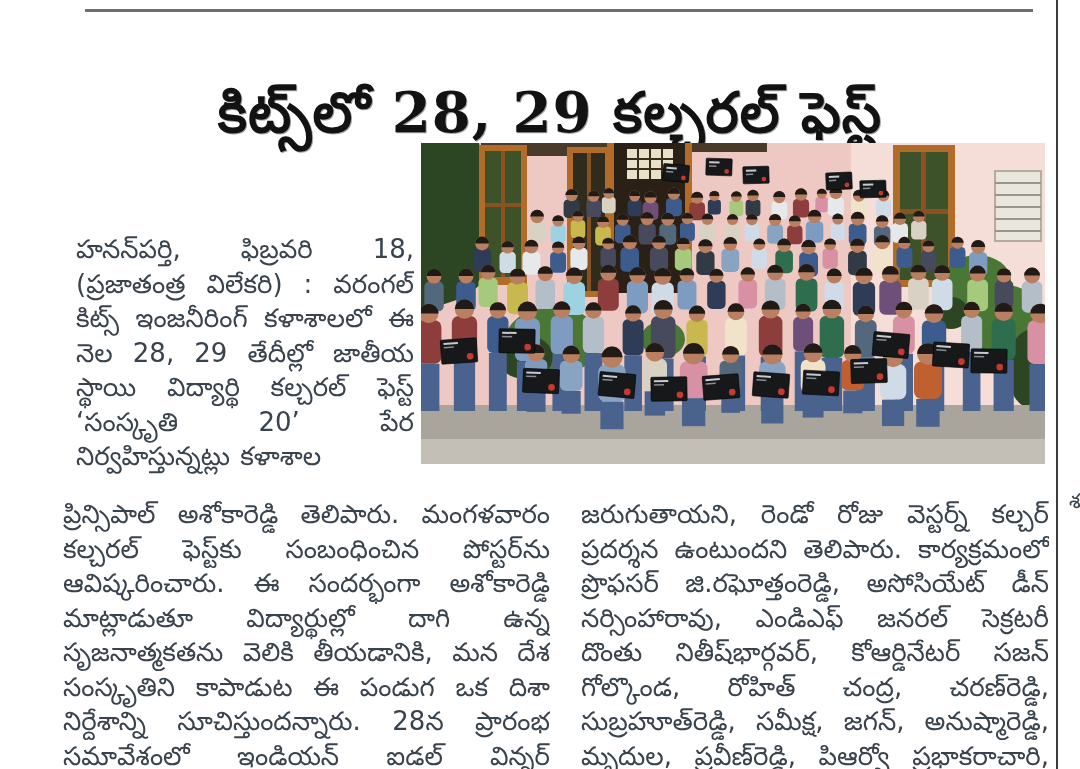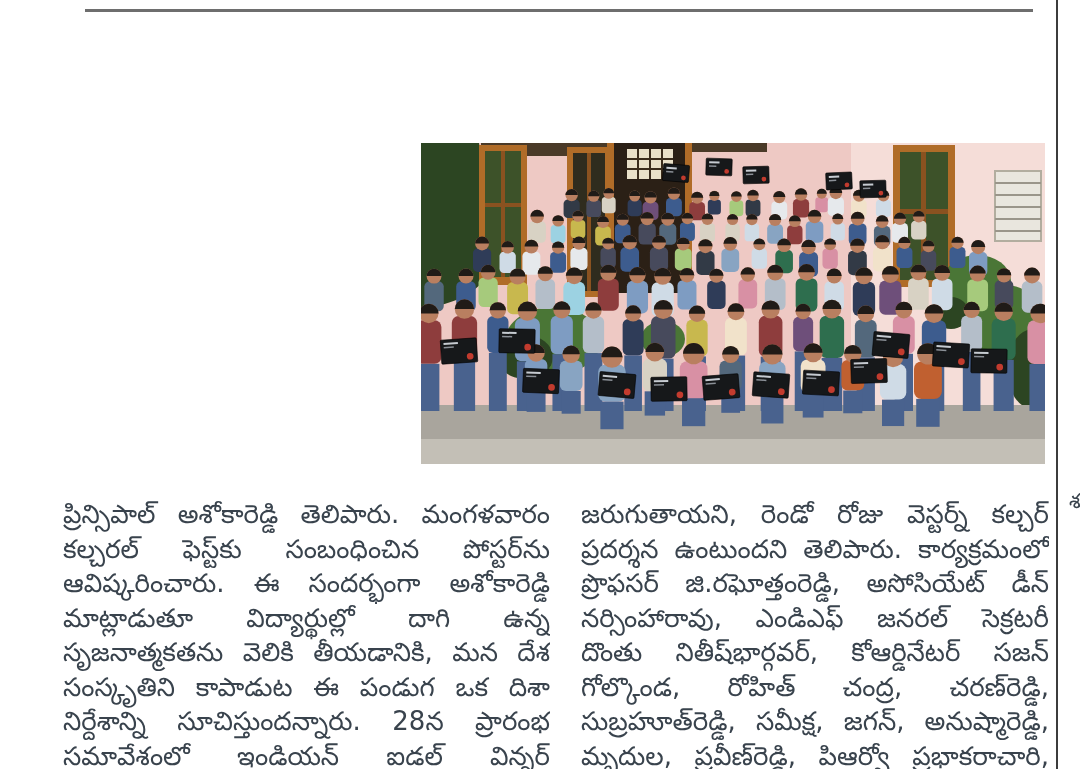--- a/index.html
+++ b/index.html
@@ -50,20 +50,21 @@
     overflow:hidden;white-space:nowrap;
   }
 </style>
 </head>
 <body>
 
 <div class="page">
 
   <div class="top-rule"></div>
 
+  <h1 class="headline">కిట్స్‌లో 28, 29 కల్చరల్ ఫెస్ట్</h1>
 
   <figure class="photo-frame" aria-label="Students and faculty posing with Samskruthi 20 cultural fest posters in front of the pink KITS Warangal college building" style="--p-wall: #eec9c4; --p-wall-light: #f5ddd8; --p-frame: #b06c28; --p-frame-dark: #8a5220; --p-glass-dark: #2f2c1e; --p-glass-green: #3d5229; --p-foliage: #4a7636; --p-foliage-dark: #2c4522; --p-doorway: #2b2016; --p-transom: #e9e0c8; --p-eave: #4a3a28; --p-floor: #a9a59d; --p-floor-light: #c3bfb6; --p-poster: #16181a; --p-poster-mark: #c6cbd1; --p-poster-logo: #c23b2e; --p-jeans: #49628e; --p-skin: #b97f60; --p-hair: #201b17;">
     <svg viewBox="0 0 624 321" preserveAspectRatio="none">
       <g>
         <rect x="0" y="0" width="624" height="321" style="fill:var(--p-wall)"></rect>
         <rect x="430" y="0" width="194" height="321" style="fill:var(--p-wall-light)"></rect>
 
         <path d="M0,0 H58 C66,40 60,90 68,128 C58,150 36,160 0,166 Z" style="fill:var(--p-foliage-dark)"></path>
 
         <rect x="60" y="0" width="90" height="13" style="fill:var(--p-eave)"></rect>
@@ -569,20 +570,21 @@
           <g transform="rotate(0.7 568 218)">
             <rect x="550" y="206" width="36" height="24" rx="1" fill="#16181a" stroke="#000" stroke-width="0.6"></rect>
             <rect x="553" y="209" width="14.4" height="2" fill="#c6cbd1"></rect>
             <rect x="553" y="213" width="10.080000000000002" height="1.5" fill="#8b9097"></rect>
             <circle cx="578.8" cy="224" r="3.3600000000000003" fill="#c23b2e"></circle>
           </g>
         </g>
     </svg>
   </figure>
 
+  <p class="body-col col-left-top" lang="te">హనన్‌పర్తి, ఫిబ్రవరి 18, (ప్రజాతంత్ర విలేకరి) : వరంగల్ కిట్స్ ఇంజనీరింగ్ కళాశాలలో ఈ నెల 28, 29 తేదీల్లో జాతీయ స్థాయి విద్యార్థి కల్చరల్ ఫెస్ట్ ‘సంస్కృతి 20’ పేర నిర్వహిస్తున్నట్లు కళాశాల</p>
 
   <p class="body-col col-left-bottom" lang="te">ప్రిన్సిపాల్ అశోకారెడ్డి తెలిపారు. మంగళవారం కల్చరల్ ఫెస్ట్‌కు సంబంధించిన పోస్టర్‌ను ఆవిష్కరించారు. ఈ సందర్భంగా అశోకారెడ్డి మాట్లాడుతూ విద్యార్థుల్లో దాగి ఉన్న సృజనాత్మకతను వెలికి తీయడానికి, మన దేశ సంస్కృతిని కాపాడుట ఈ పండుగ ఒక దిశా నిర్దేశాన్ని సూచిస్తుందన్నారు. 28న ప్రారంభ సమావేశంలో ఇండియన్ ఐడల్ విన్నర్ ఎల్వి.రేవంత్, డిజె మార్క్ కళల పండుగ, నైట్ షోలు</p>
 
   <p class="body-col col-right" lang="te">జరుగుతాయని, రెండో రోజు వెస్టర్న్ కల్చర్ ప్రదర్శన ఉంటుందని తెలిపారు. కార్యక్రమంలో ప్రొఫసర్ జి.రఘోత్తంరెడ్డి, అసోసియేట్ డీన్ నర్సింహారావు, ఎండిఎఫ్ జనరల్ సెక్రటరీ దొంతు నితీష్‌భార్గవర్, కోఆర్డినేటర్ సజన్ గోల్కొండ, రోహిత్ చంద్ర, చరణ్‌రెడ్డి, సుబ్రహూత్‌రెడ్డి, సమీక్ష, జగన్, అనుష్మారెడ్డి, మృదుల, ప్రవీణ్‌రెడ్డి, పిఆర్వో ప్రభాకరాచారి, విభాధిపతులు, విద్యార్థులు, అధ్యాపకులు పాల్గొన్నారు.</p>
 
   <div class="v-rule"></div>
 
   <span class="edge-fragment" lang="te">శు</span>
 
 </div>

